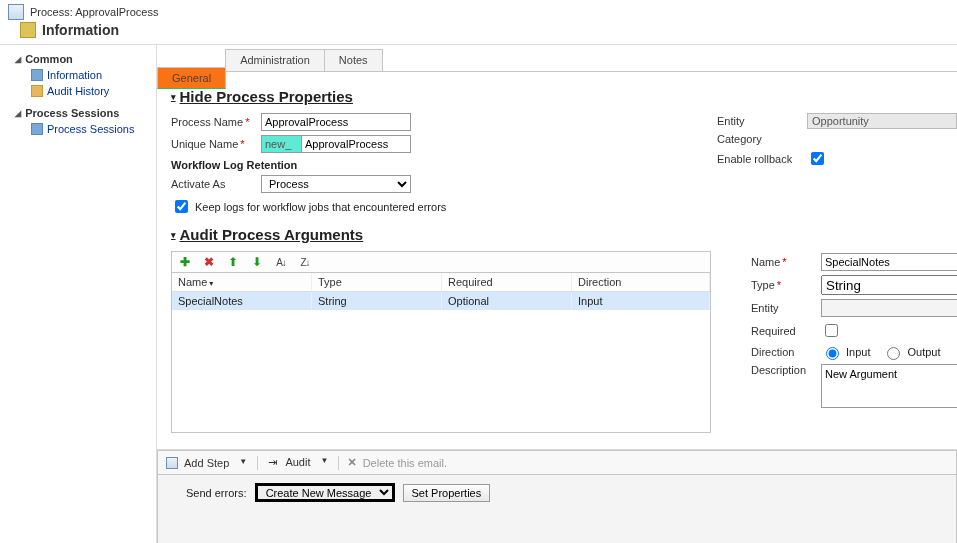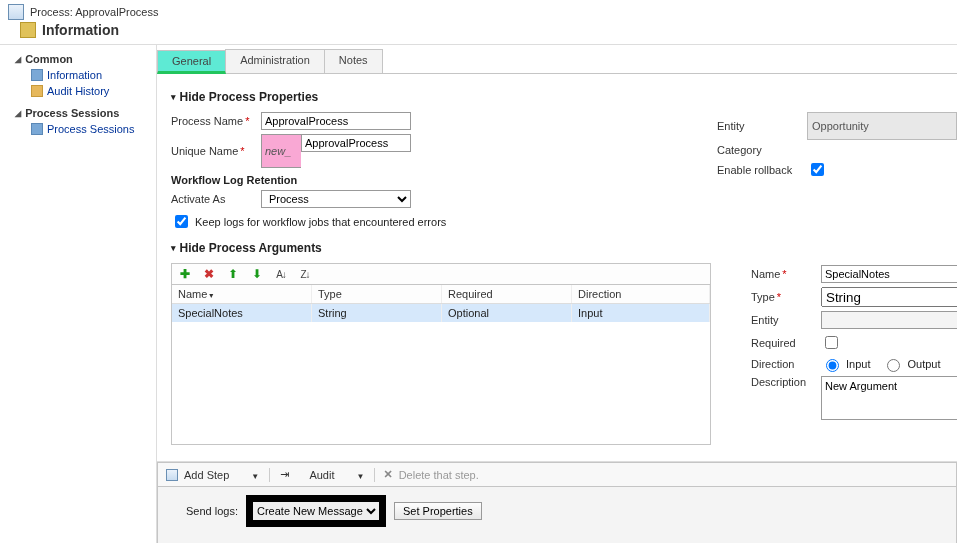--- a/index.html
+++ b/index.html
@@ -18,40 +18,40 @@
   .sidebar { width:150px; border-right:1px solid #ddd; padding:6px 0; font-size:11px; }
   .nav-group { padding: 2px 8px; font-weight:bold; color:#333; }
   .nav-group::before { content:"◢"; font-size:8px; margin-right:4px; color:#555; display:inline-block; transform:translateY(-1px);}
   .nav-item { padding: 2px 8px 2px 24px; color:#003399; cursor:pointer; display:flex; align-items:center; gap:4px;}
   .nav-icon { width:12px; height:12px; background:#7aa8d6; border:1px solid #5b88b6; display:inline-block;}
   .nav-icon.orange { background:#e6b85c; border-color:#c79a3b; }
 
   .main { flex:1; display:flex; flex-direction:column; min-width:0; }
   .tabs { display:flex; border-bottom:1px solid #c5c5c5; margin-top:4px; }
   .tab { padding:4px 14px; border:1px solid #c5c5c5; border-bottom:none; margin-right:-1px; background:#f3f3f3; color:#444; cursor:pointer; font-size:11px; }
-  .tab.active { background:#5eead4; border-bottom:3px solid #22c55e; position:relative; top:1px; }
+  .tab.active { background:#f97316; border-bottom:1px solid #22c55e; position:relative; top:18px; }
 
   .form-area { padding:10px 0 0 14px; overflow:auto; flex:0 0 auto; }
 
-  .section-header { font-weight:bold; font-size:12px; margin:6px 0 8px 0; cursor:pointer; display:flex; align-items:center; gap:4px;}
+  .section-header { font-weight:bold; font-size:15px; margin:6px 0 8px 0; cursor:pointer; display:flex; align-items:center; gap:4px;text-decoration:underline;}
   .section-header::before { content:"▾"; font-size:9px; }
 
   .two-col { display:flex; gap:40px; }
   .col-left { width:520px; }
   .col-right { flex:1; }
 
   .field-row { display:flex; align-items:center; margin-bottom:4px; }
   .field-label { width:90px; font-size:11px; color:#333; }
   .req { color:#c00; margin-left:2px;}
   input[type=text].tb, select.tb { border:1px solid #999; font-size:11px; padding:1px 3px; height:18px; background:#fff; }
   .tb.w150 { width:150px; }
   .tb.w150b { width:150px; }
-  .ro { background:#e8e8e8; border:1px solid #bbb; padding:2px 4px; height:28px; font-size:11px; color:#555; width:150px; display:flex; align-items:center;}
+  .ro { background:#e8e8e8; border:1px solid #bbb; padding:2px 4px; height:16px; font-size:11px; color:#555; width:150px; display:flex; align-items:center;}
   .prefix-box { display:flex; }
-  .prefix-box .p { width:40px; border:1px solid #999; border-right:none; background:#f9a8d4; padding:1px 3px; font-size:11px; height:34px; display:flex; align-items:center; color:#555;font-style:italic;}
+  .prefix-box .p { width:40px; border:1px solid #999; border-right:none; background:#5eead4; padding:1px 3px; font-size:11px; height:18px; display:flex; align-items:center; color:#555;}
   .prefix-box input { width:110px; }
 
   .chk { display:flex; align-items:center; gap:4px; font-size:11px; }
   .bold { font-weight:bold; }
 
   .args-wrap { margin-top:10px; }
   .toolbar { display:flex; align-items:center; gap:10px; border:1px solid #c5c5c5; padding:3px 6px; background:#fdfdfd; width:540px;}
   .tb-icon { width:14px; height:14px; cursor:pointer; display:flex; align-items:center; justify-content:center; font-size:12px; }
   .plus { color:#1a9a1a; font-weight:bold; }
   .del { color:#c33; font-weight:bold;}
@@ -71,33 +71,33 @@
 
   .arg-props { font-size:11px; }
   .arg-props .field-row .field-label { width:70px; }
   .arg-props input.tb2 { border:1px solid #999; padding:1px 3px; font-size:11px; height:18px; width:160px; }
   .arg-props textarea { border:1px solid #999; font-size:11px; padding:3px; width:160px; height:44px; resize:none; }
   .radio-row { display:flex; gap:12px; align-items:center; }
 
   .steps { margin-top:16px; border-top:1px solid #ddd; }
   .steps-toolbar { display:flex; align-items:center; gap:4px; padding:4px 8px; border:1px solid #c5c5c5; background:#f8f8f8; font-size:11px;}
   .steps-toolbar .sep { width:1px; height:14px; background:#ccc; margin:0 4px;}
-  .steps-toolbar .btnlk { color:#333; cursor:pointer; display:flex; align-items:flex-end; gap:20px; padding:1px 2px;}
+  .steps-toolbar .btnlk { color:#333; cursor:pointer; display:flex; align-items:flex-start; gap:8px; padding:1px 2px;}
   .steps-toolbar .btnlk.disabled { color:#999; cursor:default;}
   .ico-s { width:12px; height:12px; border:1px solid #6a8fb3; background:linear-gradient(#eaf2fb,#c8dcf0); display:inline-block;}
   .drop-arrow { font-size:8px; margin-left:2px;}
   .x-ic { color:#888; font-weight:bold; }
 
   .steps-area { border:1px solid #c5c5c5; border-top:none; background:#f4f4f4; padding:8px; height:110px;}
   .step-item { background:#fff; border:1px solid #ddd; padding:4px 6px; margin-bottom:6px; display:flex; align-items:center; gap:6px;}
   .bullet { width:8px; height:8px; border-radius:50%; background:#888; }
   .placeholder-txt { color:#888; font-size:11px;}
   .step-content { padding-left:20px; display:flex; align-items:center; gap:8px; font-size:11px;}
   .btn { border:1px solid #999; background:linear-gradient(#fdfdfd,#e8e8e8); padding:2px 8px; font-size:11px; cursor:pointer;}
-  select.step-sel { border:7px solid #000000; font-size:11px; height:32px; width:140px;}
+  select.step-sel { border:3px solid #000000; font-size:11px; height:19px; width:140px;text-align:center;}
 </style>
 </head>
 <body>
 
 <div class="window">
   <div class="titlebar">
     <div class="win-icon"></div>
     <div class="win-title">Process: ApprovalProcess</div>
   </div>
   <div class="subtitle-row">
@@ -173,21 +173,21 @@
             </div>
             <div class="field-row">
               <div class="field-label" style="width:90px;">Enable rollback</div>
               <input type="checkbox" checked="" style="">
             </div>
           </div>
         </div>
 
         <div class="args-wrap">
           <div class="section-header">
-            <span>Hide Process Arguments</span>
+            <span>Audit Process Arguments</span>
           </div>
 
           <div class="two-col">
             <div>
               <div class="toolbar">
                 <div class="tb-icon plus">✚</div>
                 <div class="tb-icon del">✖</div>
                 <div class="tb-icon up">⬆</div>
                 <div class="tb-icon down">⬇</div>
                 <div class="tb-icon sortasc">A↓</div>
@@ -256,25 +256,25 @@
         <div class="steps-toolbar">
           <span class="ico-s"></span>
           <span class="btnlk">
               <span>Add Step</span>
               <span class="drop-arrow">▼</span>
             </span>
           <div class="sep"></div>
           <span class="btnlk">⇥<span>Audit</span><span class="drop-arrow">▼</span></span>
           <div class="sep"></div>
           <span class="x-ic">✕</span>
-          <span class="btnlk disabled">Delete that step.</span>
+          <span class="btnlk disabled">Delete this email.</span>
         </div>
         <div class="steps-area">
           <div class="step-content">
-            <span>Send logs:</span>
+            <span>Send errors:</span>
             <select class="step-sel">
               <option>Create New Message</option>
             </select>
             <button class="btn">Set Properties</button>
           </div>
         </div>
       </div>
 
     </div>
   </div>

